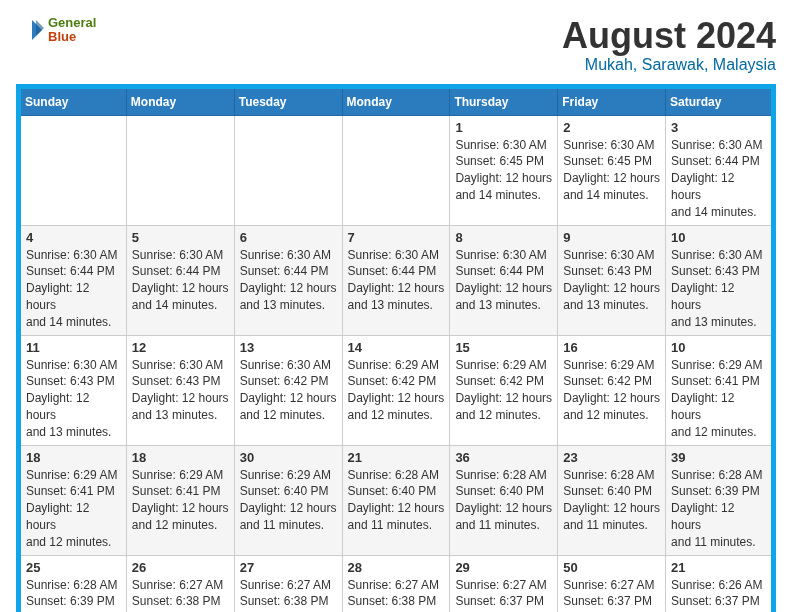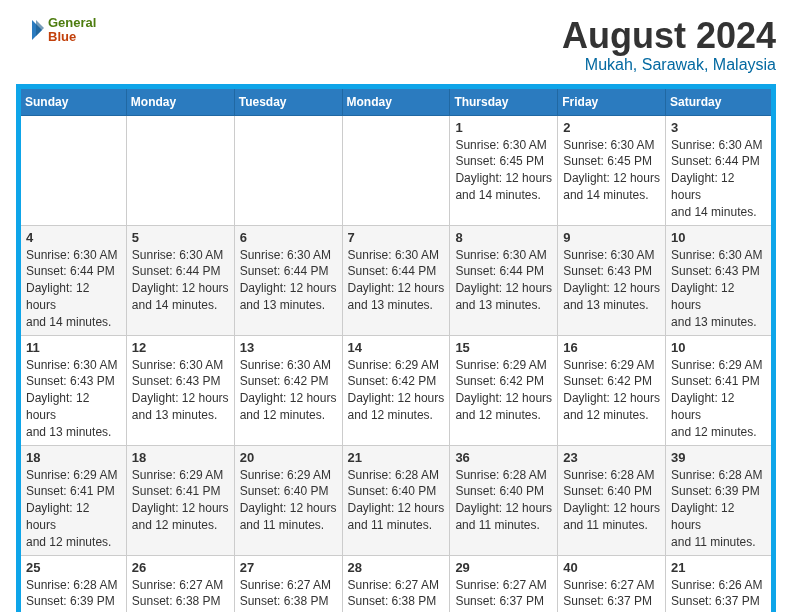--- a/index.html
+++ b/index.html
@@ -260,21 +260,21 @@
 and 12 minutes.</div>
         </td>
         <td>
           <span class="day-number">18</span>
           <div class="day-info" style="white-space: pre-line;">Sunrise: 6:29 AM
 Sunset: 6:41 PM
 Daylight: 12 hours
 and 12 minutes.</div>
         </td>
         <td>
-          <span class="day-number">20</span>
+          <span class="day-number">30</span>
           <div class="day-info" style="white-space: pre-line;">Sunrise: 6:29 AM
 Sunset: 6:40 PM
 Daylight: 12 hours
 and 11 minutes.</div>
         </td>
         <td>
           <span class="day-number">21</span>
           <div class="day-info" style="white-space: pre-line;">Sunrise: 6:28 AM
 Sunset: 6:40 PM
 Daylight: 12 hours
@@ -332,21 +332,21 @@
 and 10 minutes.</div>
         </td>
         <td>
           <span class="day-number">29</span>
           <div class="day-info" style="white-space: pre-line;">Sunrise: 6:27 AM
 Sunset: 6:37 PM
 Daylight: 12 hours
 and 10 minutes.</div>
         </td>
         <td>
-          <span class="day-number">40</span>
+          <span class="day-number">50</span>
           <div class="day-info" style="white-space: pre-line;">Sunrise: 6:27 AM
 Sunset: 6:37 PM
 Daylight: 12 hours
 and 10 minutes.</div>
         </td>
         <td>
           <span class="day-number">21</span>
           <div class="day-info" style="white-space: pre-line;">Sunrise: 6:26 AM
 Sunset: 6:37 PM
 Daylight: 12 hours

